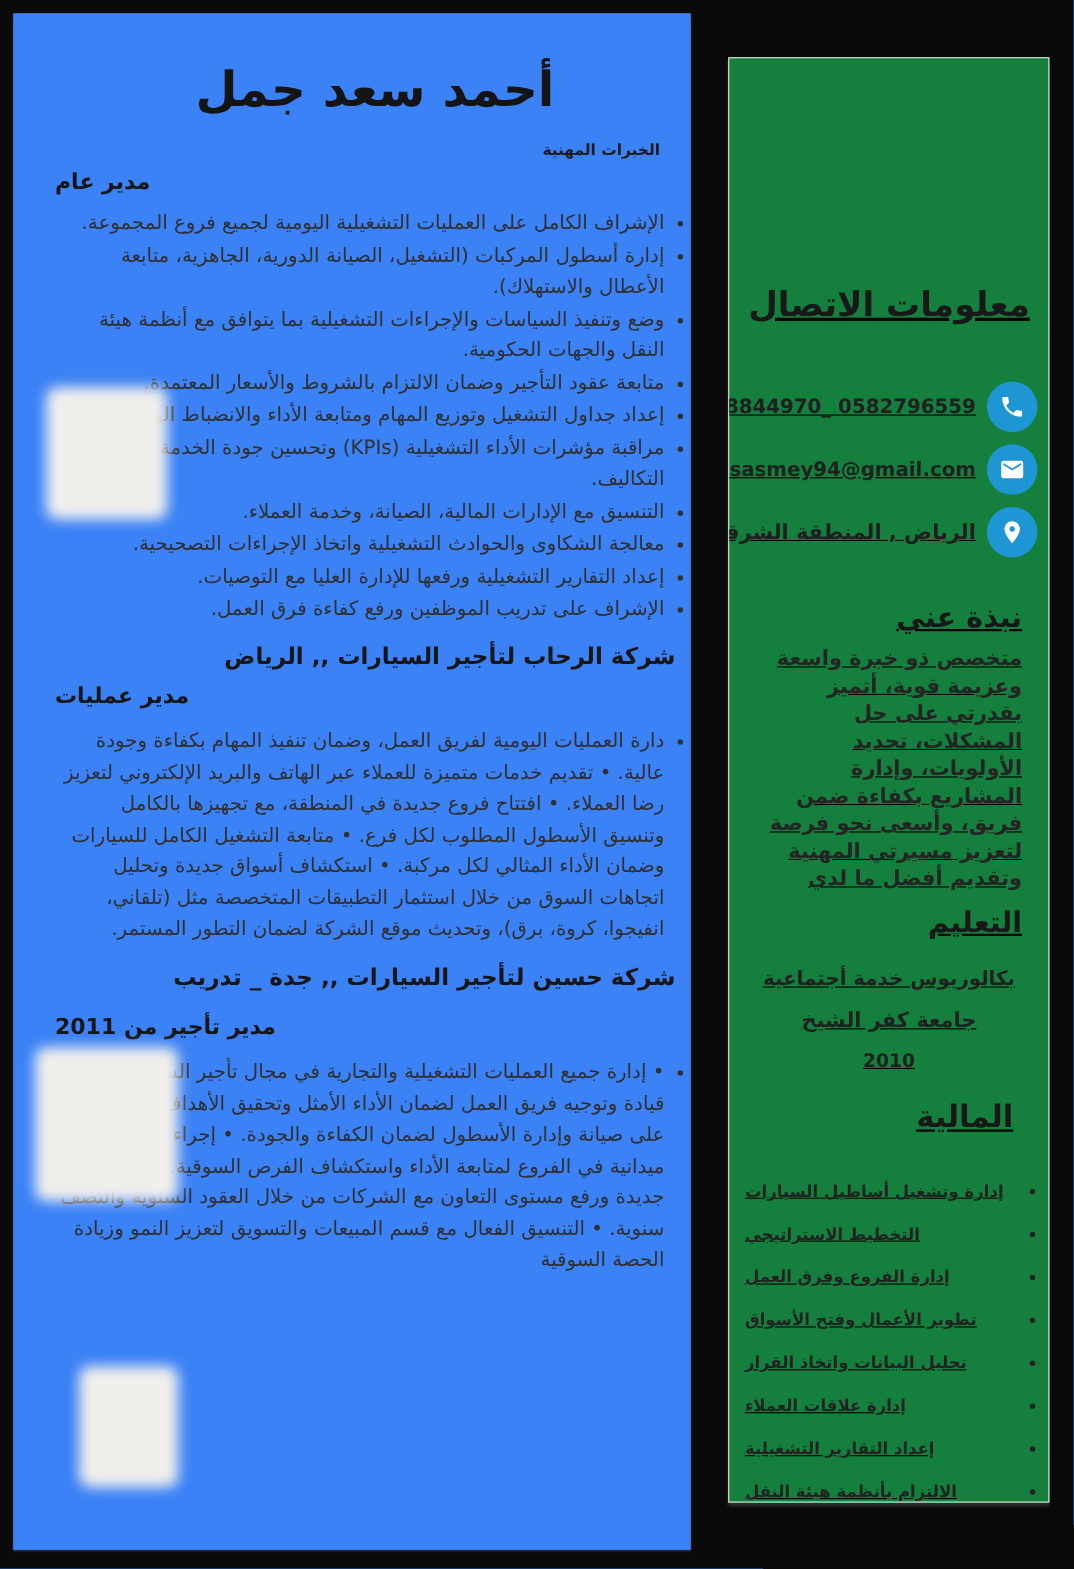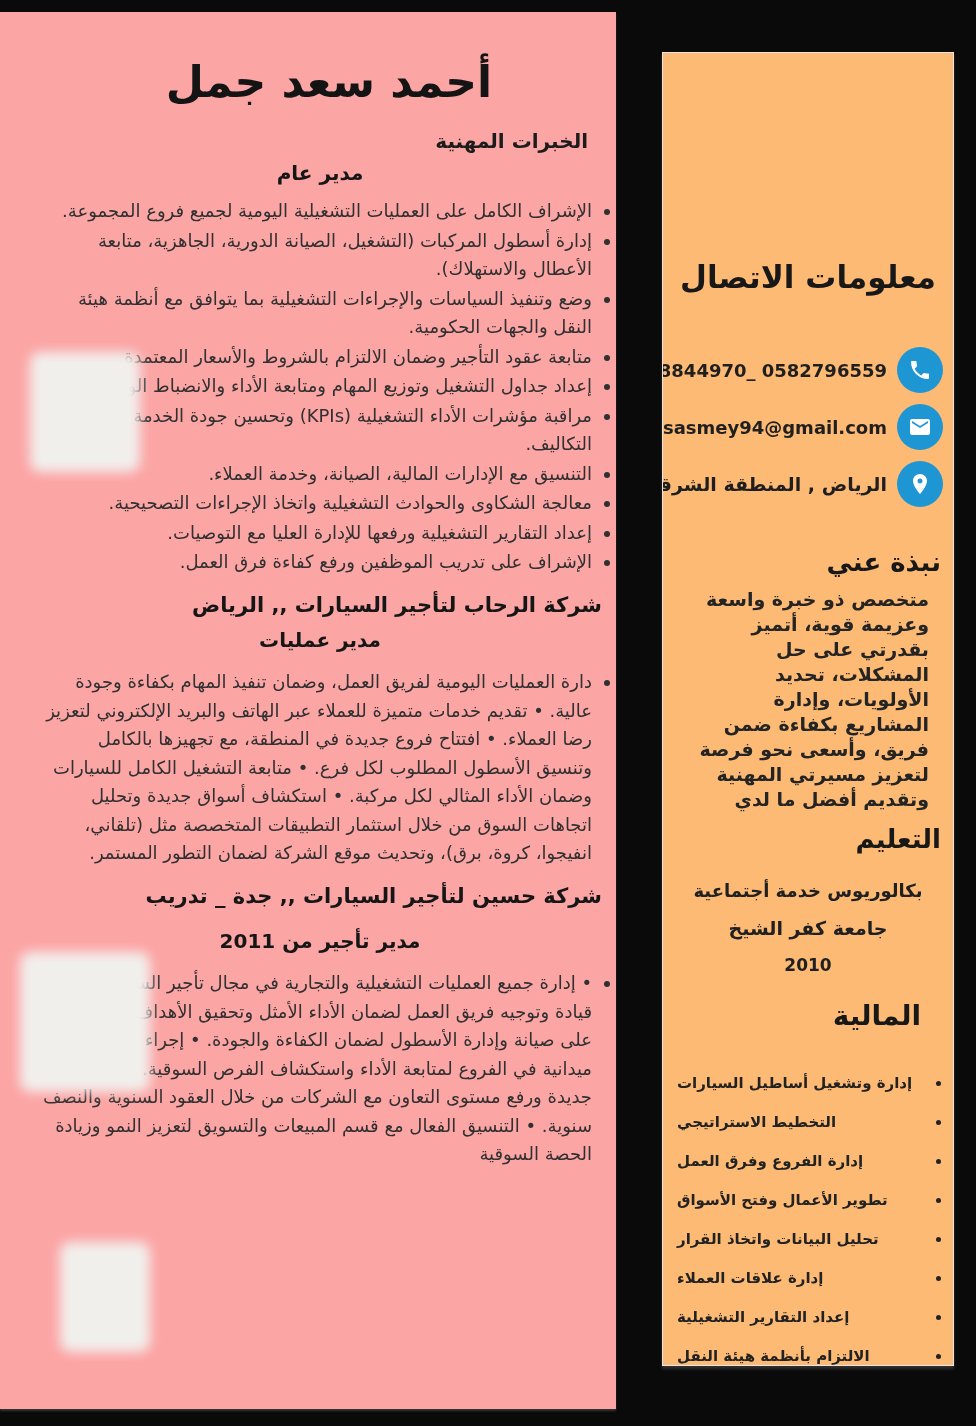--- a/index.html
+++ b/index.html
@@ -8,92 +8,93 @@
     position: relative;
     background: #0a0a0a;
     font-family: "DejaVu Sans", sans-serif;
     direction: rtl;
     overflow: hidden;
   }
 
   
   .main-page {
     position: absolute;
-    left: 0; top: 12px;
+    left: 12px; top: 12px;
     width: 616px; height: 1397px;
-    background: #fca5a5;
+    background: #3b82f6;
     box-shadow: 0 2px 2px rgba(90,90,90,.55);
     overflow: hidden;
   }
   .main-content { padding: 28px 14px 0 38px; }
 
   .watermark { position: absolute; background: #f1efec; filter: blur(6px); border-radius: 10px; }
   .wm1 { left: 30px; top: 340px; width: 110px; height: 120px; }
   .wm2 { left: 20px; top: 940px; width: 130px; height: 140px; }
   .wm3 { left: 60px; top: 1230px; width: 90px; height: 110px; }
 
   .name {
     font-size: 44px; font-weight: bold; color: #141414;
     text-align: right; margin: 12px 110px 0 0; line-height: 1.35;
   }
   .exp-heading {
-    font-size: 20px; font-weight: bold; color: #1c1c1c;
+    font-size: 14px; font-weight: bold; color: #1c1c1c;
     text-align: right; margin: 18px 14px 0 0;
   }
   .company {
     font-size: 21px; font-weight: bold; color: #161616;
     text-align: right; margin: 14px 0 0 0; line-height: 1.4;
   }
   .role {
     font-size: 20px; font-weight: bold; color: #161616;
-    text-align: center; margin: 6px 0 0 0; line-height: 1.4;
+    text-align: left; margin: 6px 0 0 0; line-height: 1.4;
   }
   .role-gap { margin-top: 16px; }
   .job-bullets {
     margin: 10px 0 0 0;
     padding: 0 10px 0 0;
     list-style: disc;
   }
   .job-bullets li {
     font-size: 18px; line-height: 28.5px; color: #303030;
     text-align: right; margin: 0 0 1px 0;
   }
   .job-bullets.para { margin-top: 14px; }
 
   
   .sidebar-card {
     position: absolute;
     left: 662px; top: 52px;
     width: 292px; height: 1314px;
-    background: #fdba74;
+    background: #15803d;
     border: 1px solid #e8e5e2;
     box-shadow: 0 3px 3px rgba(70,70,70,.65);
     padding-top: 203px;
     overflow: hidden;
+    text-decoration: underline;
   }
   .contact-heading {
     font-size: 31px; font-weight: 900; color: #181818;
     text-align: center; letter-spacing: 1px; line-height: 1.4;
   }
   .contact-rows { margin-top: 48px; }
   .crow {
     display: flex; align-items: center; gap: 10px;
     padding: 0 10px 0 6px; margin-bottom: 11px; min-height: 46px;
   }
   .cicon {
     flex: 0 0 46px; width: 46px; height: 46px; border-radius: 50%;
     display: flex; align-items: center; justify-content: center;
   }
   .cicon svg { width: 24px; height: 24px; fill: #ffffff; }
   .ctext { font-size: 18px; font-weight: bold; color: #1f1f1f; white-space: nowrap; }
   .ctext.ar { font-size: 19px; }
 
   .side-heading {
     font-size: 26px; font-weight: bold; color: #181818;
-    text-align: right; padding: 0 12px;
+    text-align: right; padding: 0 24px;
   }
   .about-heading { margin-top: 40px; }
   .about-text {
     margin-top: 10px; padding: 0 24px 0 34px;
     font-size: 19px; font-weight: bold; color: #242424;
     text-align: right; line-height: 25px;
   }
   .edu-heading { margin-top: 12px; }
   .edu-degree {
     margin-top: 26px; padding: 0 16px;

